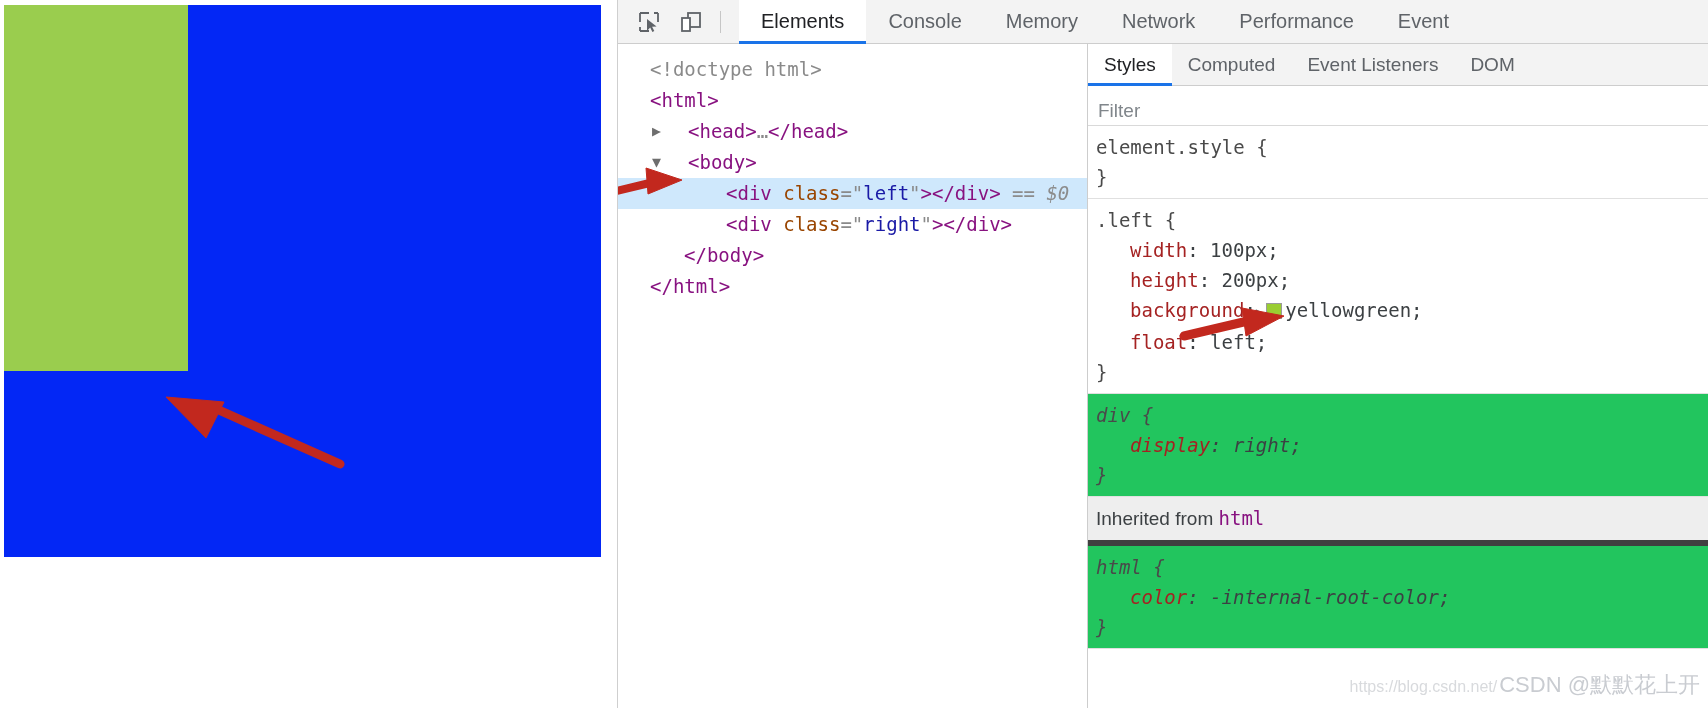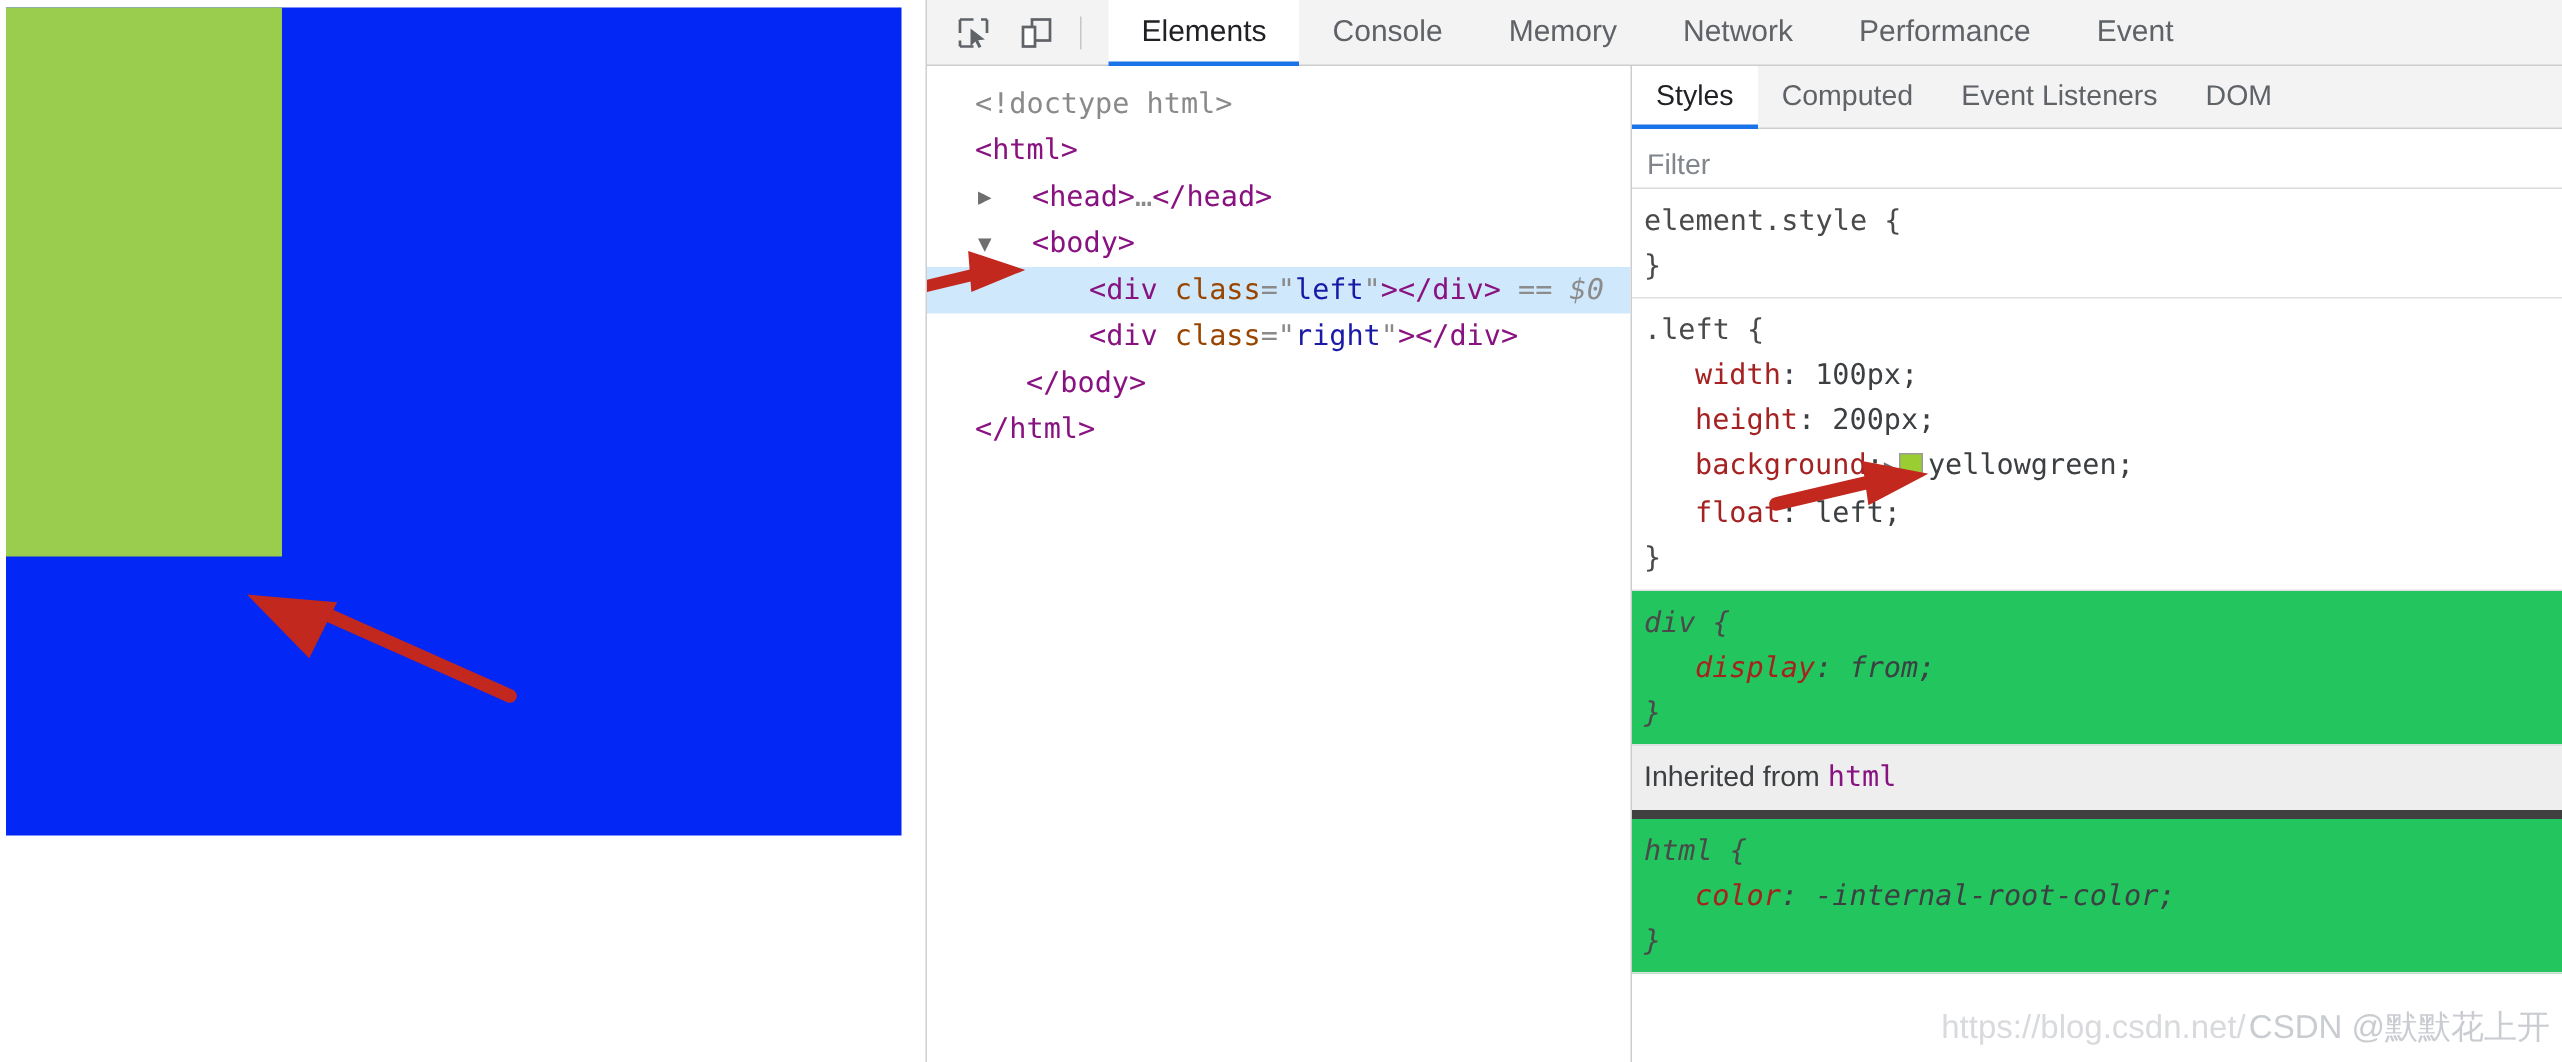--- a/index.html
+++ b/index.html
@@ -197,21 +197,21 @@
     width: 110px; height: 40px; pointer-events: none;
   }
 
   
   .watermark {
     position: absolute; right: 8px; bottom: 8px;
     display: flex; align-items: baseline; gap: 2px;
     pointer-events: none;
   }
   .wm-url {
-    font-size: 22px; color: #d8dadd;
+    font-size: 16px; color: #d8dadd;
     font-family: "Liberation Sans", sans-serif;
   }
   .wm-brand {
     font-size: 22px; color: #c9ccd1;
     font-family: "Liberation Sans", sans-serif;
   }
 </style>
 </head>
 <body>
 
@@ -298,21 +298,21 @@
             <div class="rule">
               <div class="decl"><span class="sel">.left</span> <span class="brace">{</span></div>
               <div class="decl"><span class="prop">width</span><span class="val">:</span> <span class="val">100px;</span></div>
               <div class="decl"><span class="prop">height</span><span class="val">:</span> <span class="val">200px;</span></div>
               <div class="decl"><span class="prop">background</span><span class="val">:</span><span class="expander">▶</span><span class="swatch" style="background:#9ACD32"></span><span class="val">yellowgreen;</span></div>
               <div class="decl"><span class="prop">float</span><span class="val">:</span> <span class="val">left;</span></div>
               <div class="decl"><span class="brace">}</span></div>
             </div>
             <div class="rule ua">
               <div class="decl"><span class="sel">div</span> <span class="brace">{</span></div>
-              <div class="decl"><span class="prop">display</span><span class="val">:</span> <span class="val">from;</span></div>
+              <div class="decl"><span class="prop">display</span><span class="val">:</span> <span class="val">right;</span></div>
               <div class="decl"><span class="brace">}</span></div>
             </div>
             <div class="inherited-hdr">Inherited from <span class="inh-tag">html</span></div>
             <div class="rule ua">
               <div class="decl"><span class="sel">html</span> <span class="brace">{</span></div>
               <div class="decl"><span class="prop">color</span><span class="val">:</span> <span class="val">-internal-root-color;</span></div>
               <div class="decl"><span class="brace">}</span></div>
             </div>
           </div>
 

